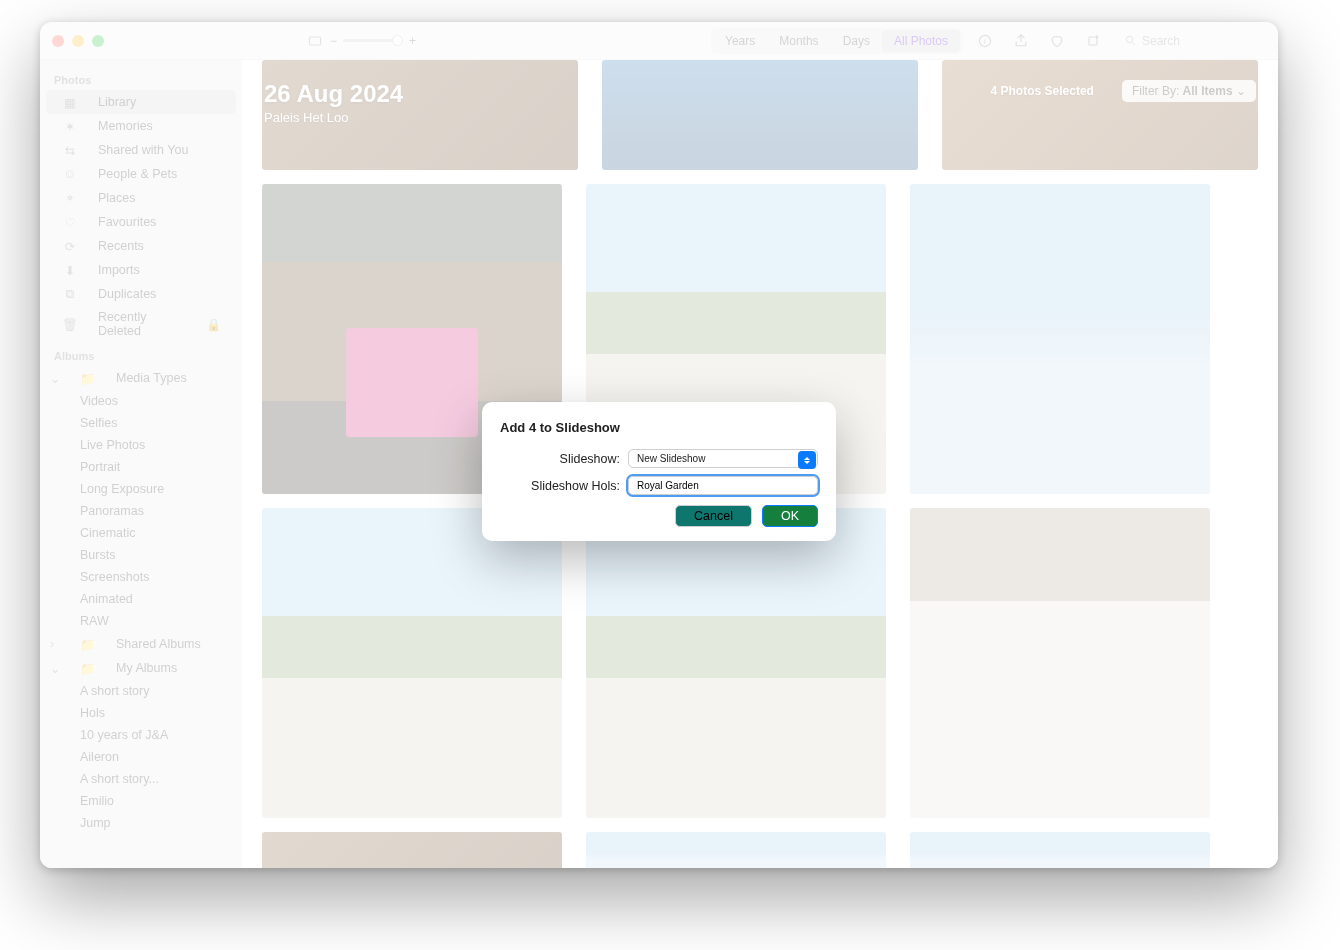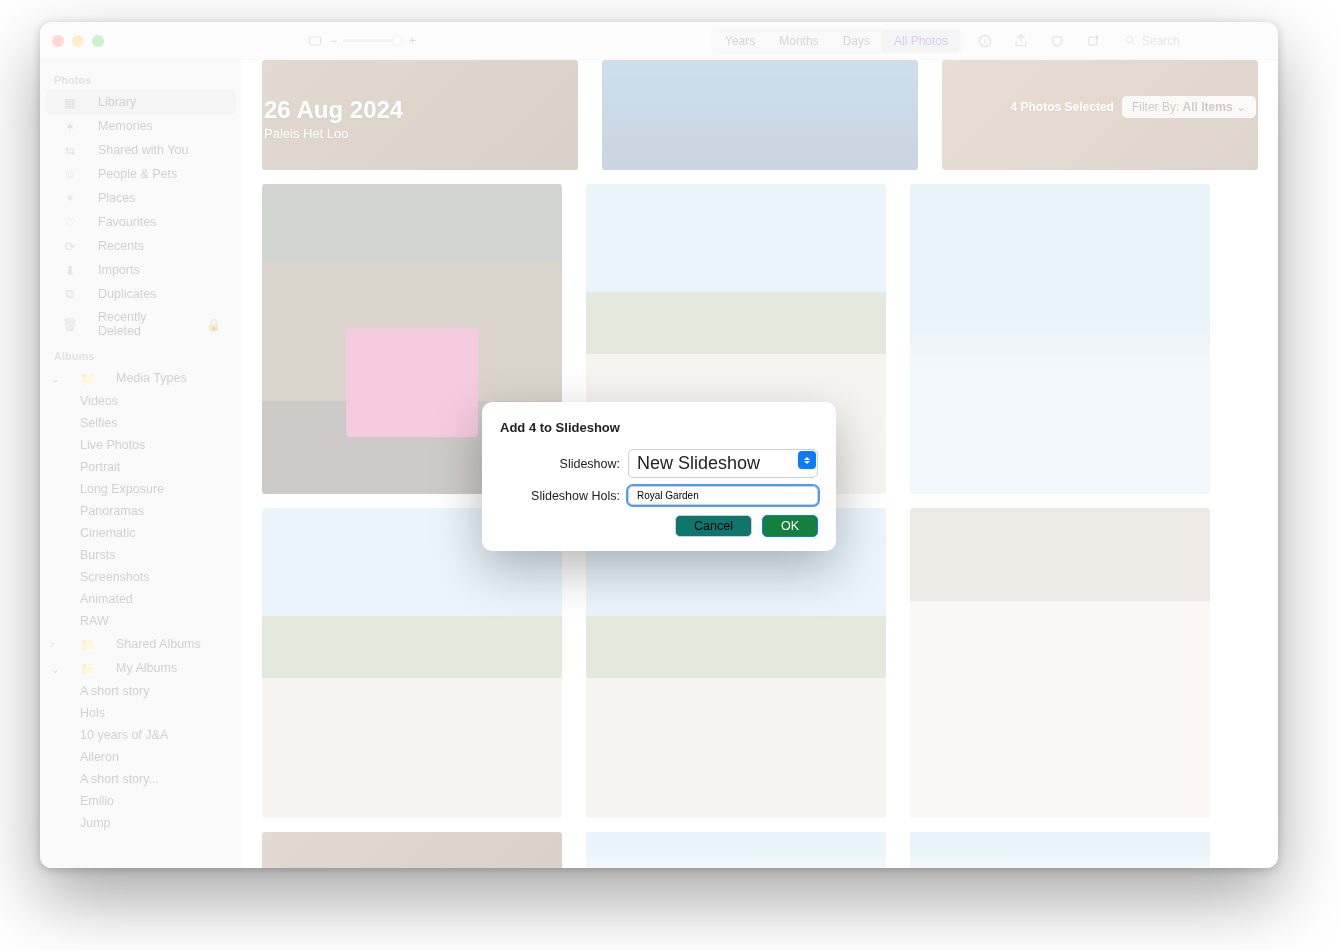--- a/index.html
+++ b/index.html
@@ -30,24 +30,24 @@
   .sidebar { width:202px; background:#edecee; padding:6px 0; font-size:12.5px; color:#444; overflow:auto;}
   .sb-hdr { padding:8px 14px 4px; font-size:11px; font-weight:700; color:#888;}
   .sb-item { padding:4px 14px 4px 16px; display:flex; align-items:center; gap:20px; border-radius:5px; margin:0 6px;}
   .sb-item.sel { background:#d7d6d9;}
   .sb-ico { width:16px; height:16px; display:flex; align-items:center; justify-content:center; color:#8e8e93;}
   .sb-sub { padding-left:34px;}
   .sb-item .disclosure{ margin-left:-12px; width:10px; color:#888;}
   .sb-item .tail{ margin-left:auto; color:#999;}
 
   .content { flex:1; position:relative; background:#fff; overflow:hidden;}
-  .hdrbar { position:absolute; left:0; right:0; top:16px; height:110px; display:flex; align-items:flex-start; padding:20px 22px; color:#fff; z-index:2; }
+  .hdrbar { position:absolute; left:0; right:0; top:0; height:110px; display:flex; align-items:flex-start; padding:20px 22px; color:#fff; z-index:2; }
   .hdr-title { font-size:24px; font-weight:700; text-shadow:0 1px 3px rgba(0,0,0,.4);}
   .hdr-sub { font-size:13px; margin-top:2px; text-shadow:0 1px 2px rgba(0,0,0,.4);}
-  .hdr-right{ margin-left:auto; display:flex; align-items:center; gap:8px;}
+  .hdr-right{ margin-left:auto; display:flex; align-items:center; gap:28px;}
   .sel-count{ font-size:12px; font-weight:600; text-shadow:0 1px 2px rgba(0,0,0,.4);}
   .filter-btn{ background:rgba(255,255,255,.85); color:#333; font-size:12px; padding:4px 10px; border-radius:5px; }
   .filter-btn b{font-weight:600;}
 
   .grid { position:absolute; inset:0; padding:0 20px 20px; overflow:auto;}
   .row0{ height:110px; display:flex; gap:24px; margin-bottom:14px;}
   .row{ display:flex; gap:24px; margin-bottom:14px;}
   .ph { border-radius:3px; background:#888;}
   .row0 .ph{ flex:1;}
   .row .ph{ width:300px; height:310px;}
@@ -65,21 +65,21 @@
 
   
   .dim { position:absolute; inset:0; background:rgba(255,255,255,.75); z-index:5;}
 
   
   .dialog { position:absolute; left:50%; top:380px; transform:translateX(-50%); width:354px; background:#fff; border-radius:10px; box-shadow:0 18px 50px rgba(0,0,0,.28); padding:18px 18px 14px; z-index:10; font-size:13px; color:#222;}
   .dlg-title{ font-weight:700; font-size:13px; margin-bottom:14px;}
   .dlg-row{ display:flex; align-items:center; margin-bottom:8px;}
   .dlg-label{ width:120px; text-align:right; margin-right:8px; font-size:12.5px;}
   .dlg-select{ flex:1; position:relative;}
-  .dlg-select .sel{ width:100%; border:1px solid #cfcfd2; border-radius:5px; padding:3px 28px 3px 8px; background:#fff; font-size:18px; text-align:left;}
+  .dlg-select .sel{ width:100%; border:1px solid #cfcfd2; border-radius:5px; padding:3px 28px 3px 8px; background:#fff; font-size:10px; text-align:left;}
   .dlg-select .caret{ position:absolute; right:2px; top:2px; width:18px; height:18px; background:#0a7bff; border-radius:4px; display:flex; flex-direction:column; align-items:center; justify-content:center; gap:1px;}
   .dlg-select .caret::before,.dlg-select .caret::after{content:"";width:0;height:0;border-left:3px solid transparent;border-right:3px solid transparent;}
   .dlg-select .caret::before{border-bottom:3px solid #fff;}
   .dlg-select .caret::after{border-top:3px solid #fff;}
   .dlg-input{ flex:1; border:1px solid #cfcfd2; border-radius:5px; padding:3px 8px; font-size:10px; outline:2px solid #4e9cf1; outline-offset:0;}
   .dlg-actions{ display:flex; justify-content:flex-end; gap:10px; margin-top:10px;}
   .btn{ padding:3px 18px; font-size:12.5px; border-radius:5px; border:1px solid #cfcfd2; background:#0f766e;}
   .btn.primary{ background:#15803d; border-color:#0a7bff; color:#fff;}
 
   svg{display:block;}

